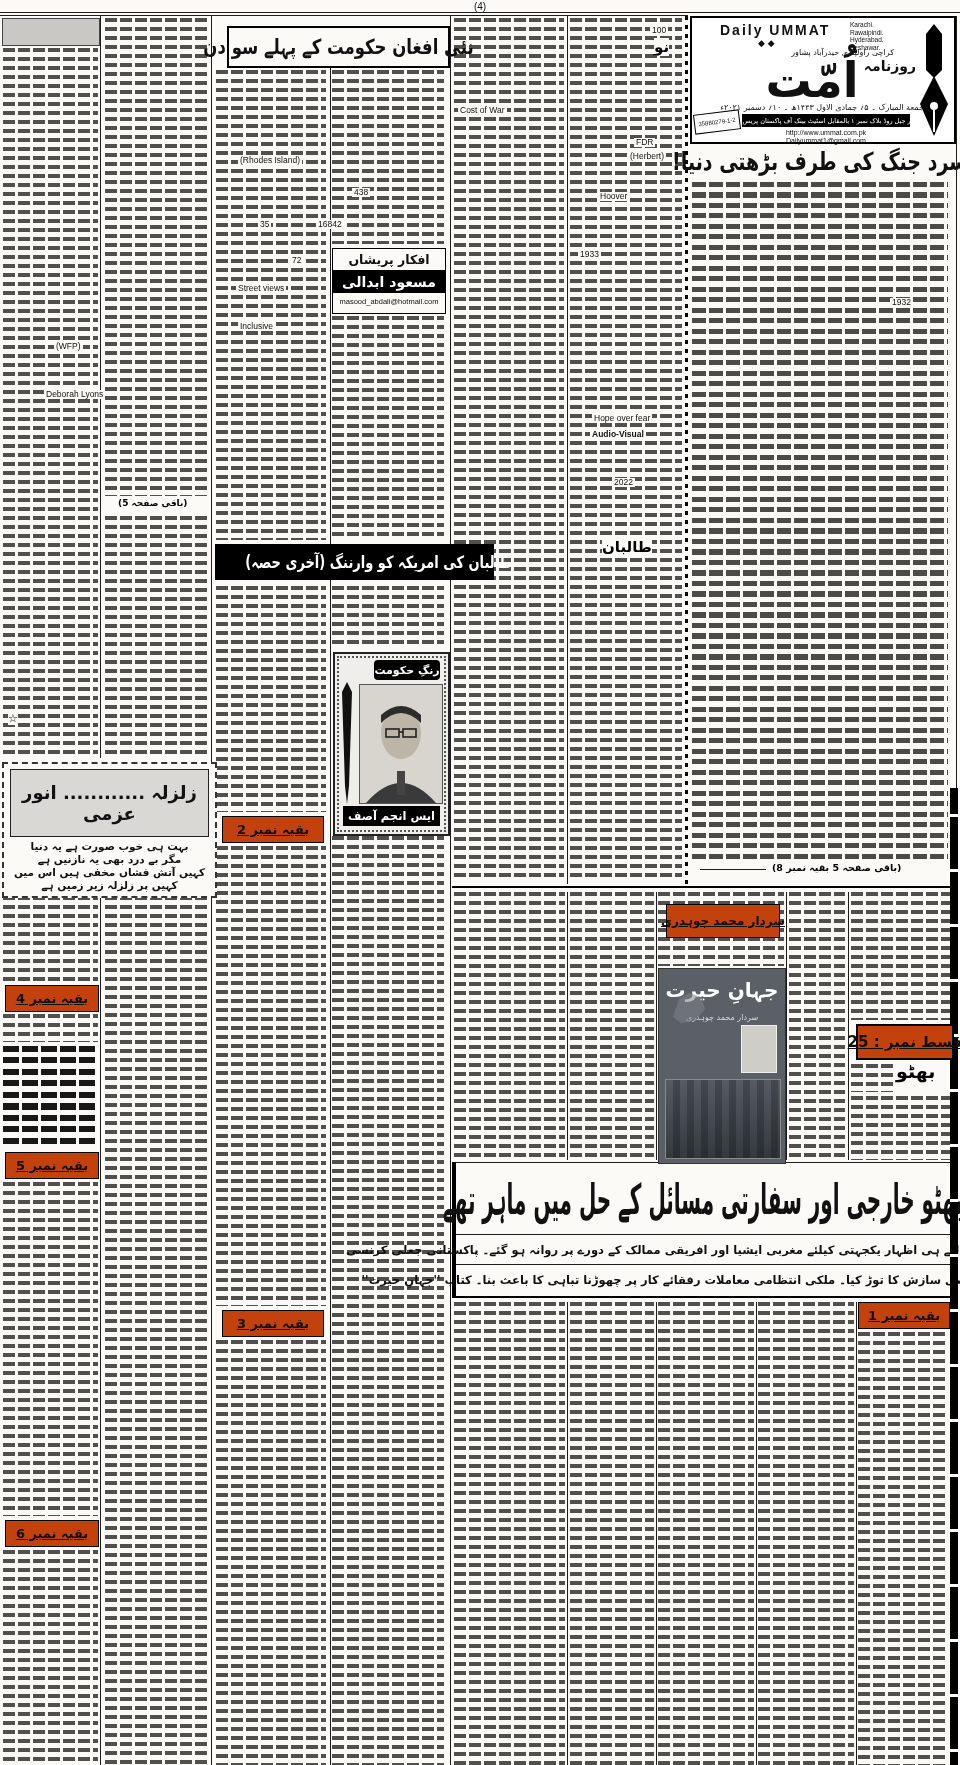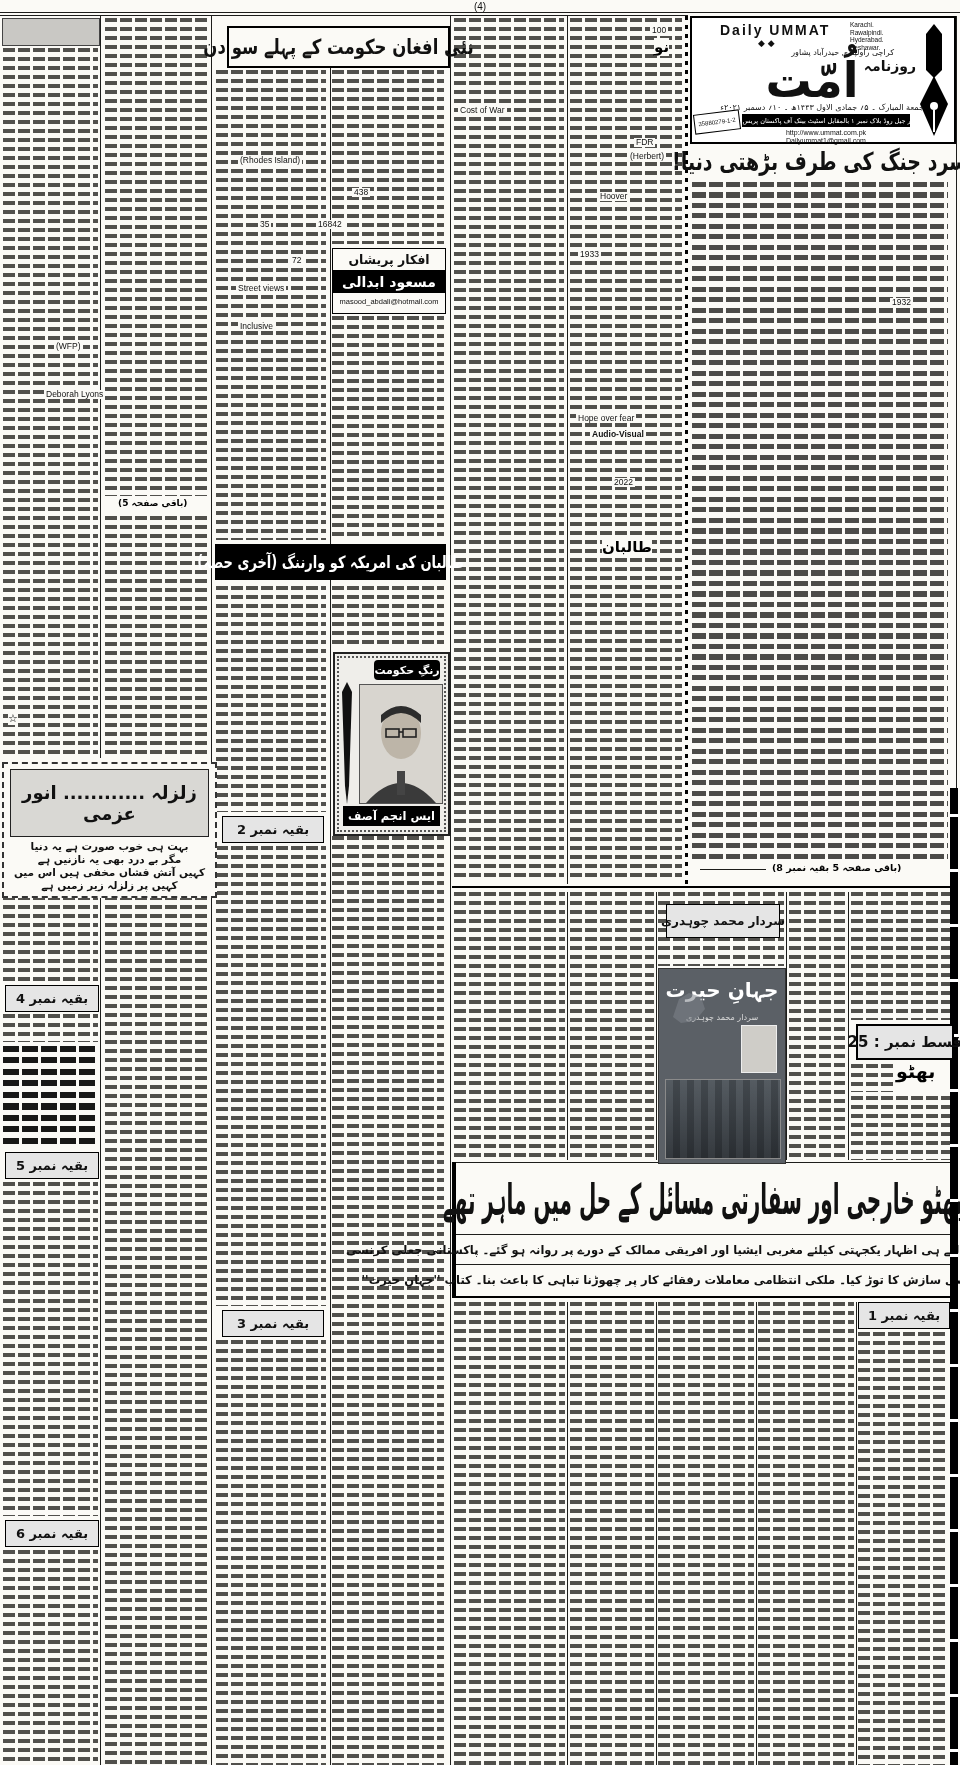--- a/index.html
+++ b/index.html
@@ -12,22 +12,22 @@
       repeating-linear-gradient(180deg,#34332f 0 4.5px, rgba(0,0,0,0) 4.5px 9px);}
   .sim-lg{opacity:.85;background-image:
       repeating-linear-gradient(90deg, rgba(251,250,246,0) 0 14px, #fbfaf6 14px 17px),
       repeating-linear-gradient(180deg,#2e2d2a 0 5px, rgba(0,0,0,0) 5px 10.5px);}
   .sim-bold{opacity:.95;background-image:
       repeating-linear-gradient(90deg, rgba(251,250,246,0) 0 16px, #fbfaf6 16px 19px),
       repeating-linear-gradient(180deg,#0c0c0c 0 6px, rgba(0,0,0,0) 6px 11.5px);}
   .vrule{width:1px;background:#1d1d1b;}
   .hrule{height:1px;background:#1d1d1b;}
   .bigrule{height:2px;background:#000;}
-  .cbox{border:1.5px solid #000;background:#e5e5e5;display:flex;align-items:center;justify-content:center;
-        font-weight:bold;font-size:13px;z-index:6;}
+  .cbox{border:1.5px solid #000;background:#c2410c;display:flex;align-items:center;justify-content:center;
+        font-weight:bold;font-size:13px;z-index:6;text-decoration:underline;}
   .chip{position:absolute;background:#fbfaf6;font-family:"Liberation Sans",sans-serif;font-size:8.5px;
         line-height:9px;padding:0 2px;z-index:5;color:#111;}
   .uchip{position:absolute;background:#fbfaf6;font-family:"DejaVu Sans",sans-serif;font-weight:bold;
         z-index:5;color:#000;}
   .headline-box{border:2px solid #000;display:flex;align-items:center;justify-content:center;
         font-weight:bold;background:#fbfaf6;z-index:4;}
   .center{display:flex;align-items:center;justify-content:center;text-align:center;}
   .nowrap{white-space:nowrap;}
 </style>
 </head>
@@ -81,21 +81,21 @@
 
   <div class="abs" style="left:332px;top:248px;width:112px;height:64px;border:1.5px solid #000;background:#fbfaf6;z-index:6;">
     <div class="center" style="height:21px;font-weight:bold;font-size:12.5px;">افکار پریشاں</div>
     <div class="center" style="height:23px;background:#000;color:#fff;font-weight:bold;font-size:14px;">مسعود ابدالی</div>
     <div class="center" style="height:16px;font-size:7.5px;font-family:'Liberation Sans',sans-serif;direction:ltr;">masood_abdali@hotmail.com</div>
   </div>
   <div class="abs sim" style="left:332px;top:316px;width:112px;height:224px;"></div>
 
   <div class="abs vrule" style="left:330px;top:66px;height:1699px;"></div>
 
-  <div class="abs center" style="left:215px;top:544px;width:231px;height:36px;background:#000;z-index:6;">
+  <div class="abs center" style="left:215px;top:544px;width:231px;height:36px;background:#000;z-index:6;padding-left:48px;">
     <span class="nowrap" style="color:#fff;font-weight:bold;font-size:13px;transform:scaleY(1.3);letter-spacing:-.3px;">طالبان کی امریکہ کو وارننگ (آخری حصہ)</span>
   </div>
   <div class="abs sim" style="left:216px;top:586px;width:110px;height:226px;"></div>
   <div class="abs cbox" style="left:222px;top:816px;width:100px;height:25px;">بقیہ نمبر 2</div>
   <div class="abs sim" style="left:216px;top:846px;width:110px;height:460px;"></div>
   <div class="abs cbox" style="left:222px;top:1310px;width:100px;height:25px;">بقیہ نمبر 3</div>
   <div class="abs sim" style="left:216px;top:1340px;width:110px;height:425px;"></div>
 
   <div class="abs sim" style="left:332px;top:586px;width:112px;height:62px;"></div>
 
@@ -231,21 +231,21 @@
   <div class="chip" dir="ltr" style="left:352px;top:188px;">438</div>
   <div class="chip" dir="ltr" style="left:258px;top:220px;">35</div>
   <div class="chip" dir="ltr" style="left:316px;top:220px;">16842</div>
   <div class="chip" dir="ltr" style="left:290px;top:256px;">72</div>
   <div class="chip" dir="ltr" style="left:54px;top:342px;">(WFP)</div>
   <div class="chip" dir="ltr" style="left:44px;top:390px;">Deborah Lyons</div>
   <div class="chip" dir="ltr" style="left:634px;top:138px;">FDR</div>
   <div class="chip" dir="ltr" style="left:628px;top:152px;">(Herbert)</div>
   <div class="chip" dir="ltr" style="left:598px;top:192px;">Hoover</div>
   <div class="chip" dir="ltr" style="left:578px;top:250px;">1933</div>
-  <div class="chip" dir="ltr" style="left:576px;top:414px;">Hope over fear</div>
+  <div class="chip" dir="ltr" style="left:592px;top:414px;">Hope over fear</div>
   <div class="chip" dir="ltr" style="left:590px;top:430px;font-weight:bold;">Audio-Visual</div>
   <div class="chip" dir="ltr" style="left:612px;top:478px;">2022</div>
   <div class="chip" dir="ltr" style="left:650px;top:26px;">100</div>
   <div class="chip" dir="ltr" style="left:890px;top:298px;">1932</div>
   <div class="uchip" style="left:654px;top:38px;font-size:15px;">نو</div>
   <div class="uchip" style="left:602px;top:538px;font-size:15px;">طالبان</div>
 
 </div>
 
 </body></html>

